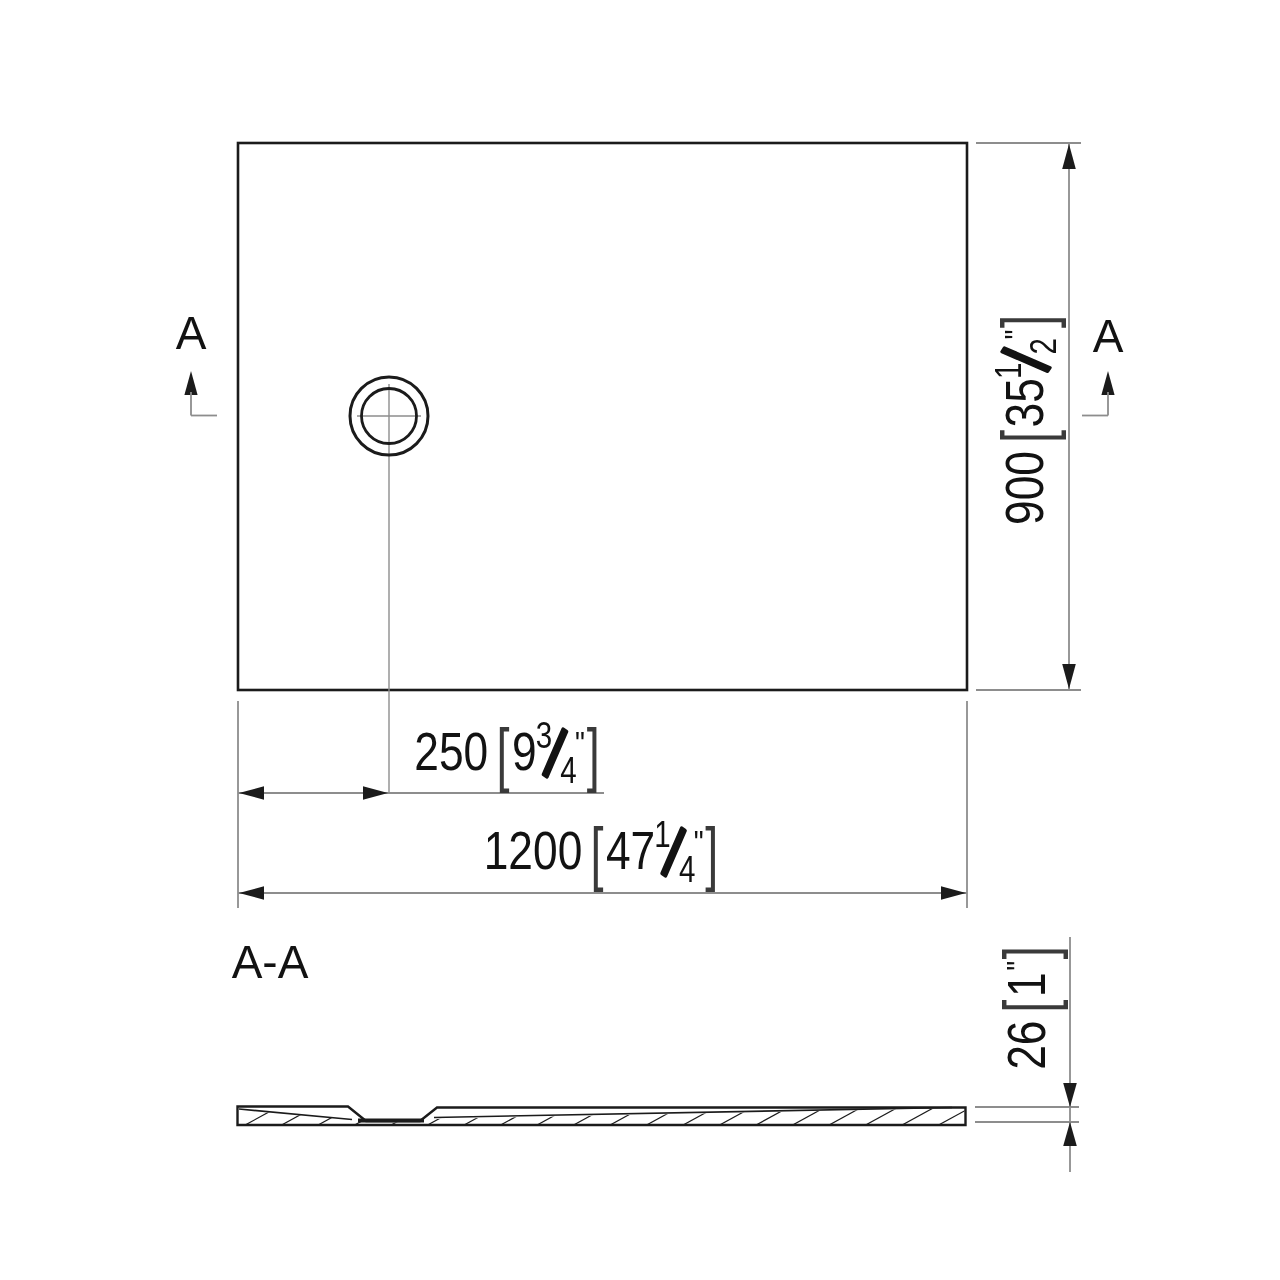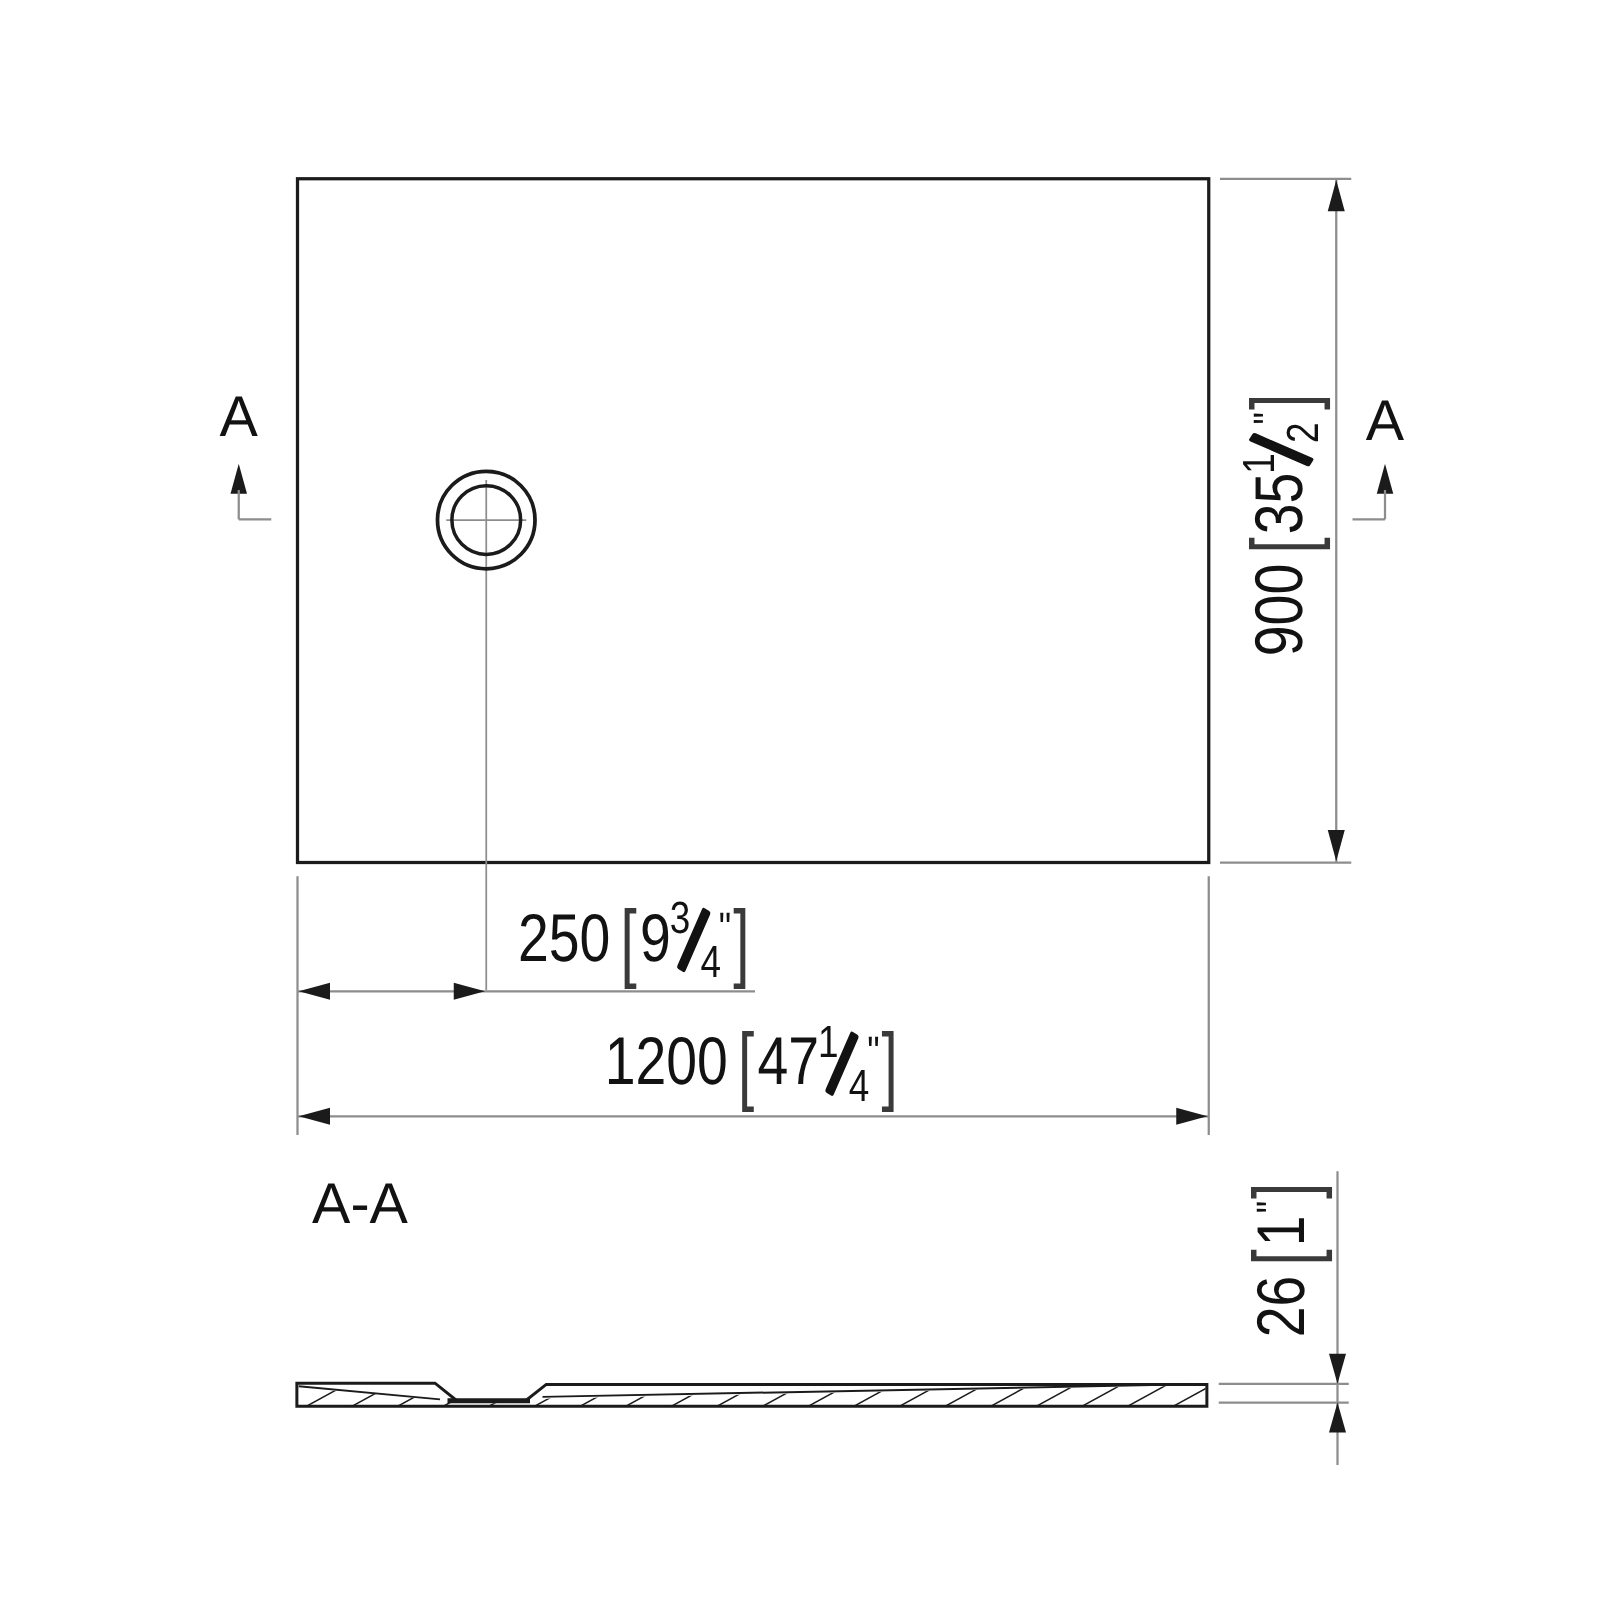--- a/index.html
+++ b/index.html
@@ -143,21 +143,21 @@
       <line class="dim" x1="975" y1="1107" x2="1079" y2="1107"></line>
       <line class="dim" x1="975" y1="1122" x2="1079" y2="1122"></line>
       <line class="dim" x1="1070" y1="937" x2="1070" y2="1172"></line>
       <polygon class="arrow" points="1070,1107 1063.2,1083 1076.8,1083"></polygon>
       <polygon class="arrow" points="1070,1122 1063.2,1146 1076.8,1146"></polygon>
     </g>
   </svg>
 
   <div class="cut-label" style="left:191px;top:333px;">A</div>
   <div class="cut-label" style="left:1108px;top:336px;">A</div>
-  <div class="cut-label" style="left:288px;top:962px;">A-A</div>
+  <div class="cut-label" style="left:270px;top:962px;">A-A</div>
 
   <div class="dim-label" style="left:507px;top:753px;">
     <span class="metric">250</span><span class="bracket open">[</span><span class="imp">9</span><span class="frac"><span class="num">3</span><span class="slash"></span><span class="den">4</span></span><span class="unit">"</span><span class="bracket close">]</span>
   </div>
 
   <div class="dim-label" style="left:601px;top:852px;">
     <span class="metric">1200</span><span class="bracket open">[</span><span class="imp">47</span><span class="frac"><span class="num">1</span><span class="slash"></span><span class="den">4</span></span><span class="unit">"</span><span class="bracket close">]</span>
   </div>
 
   <div class="dim-label vertical" style="left:1026px;top:420px;">

